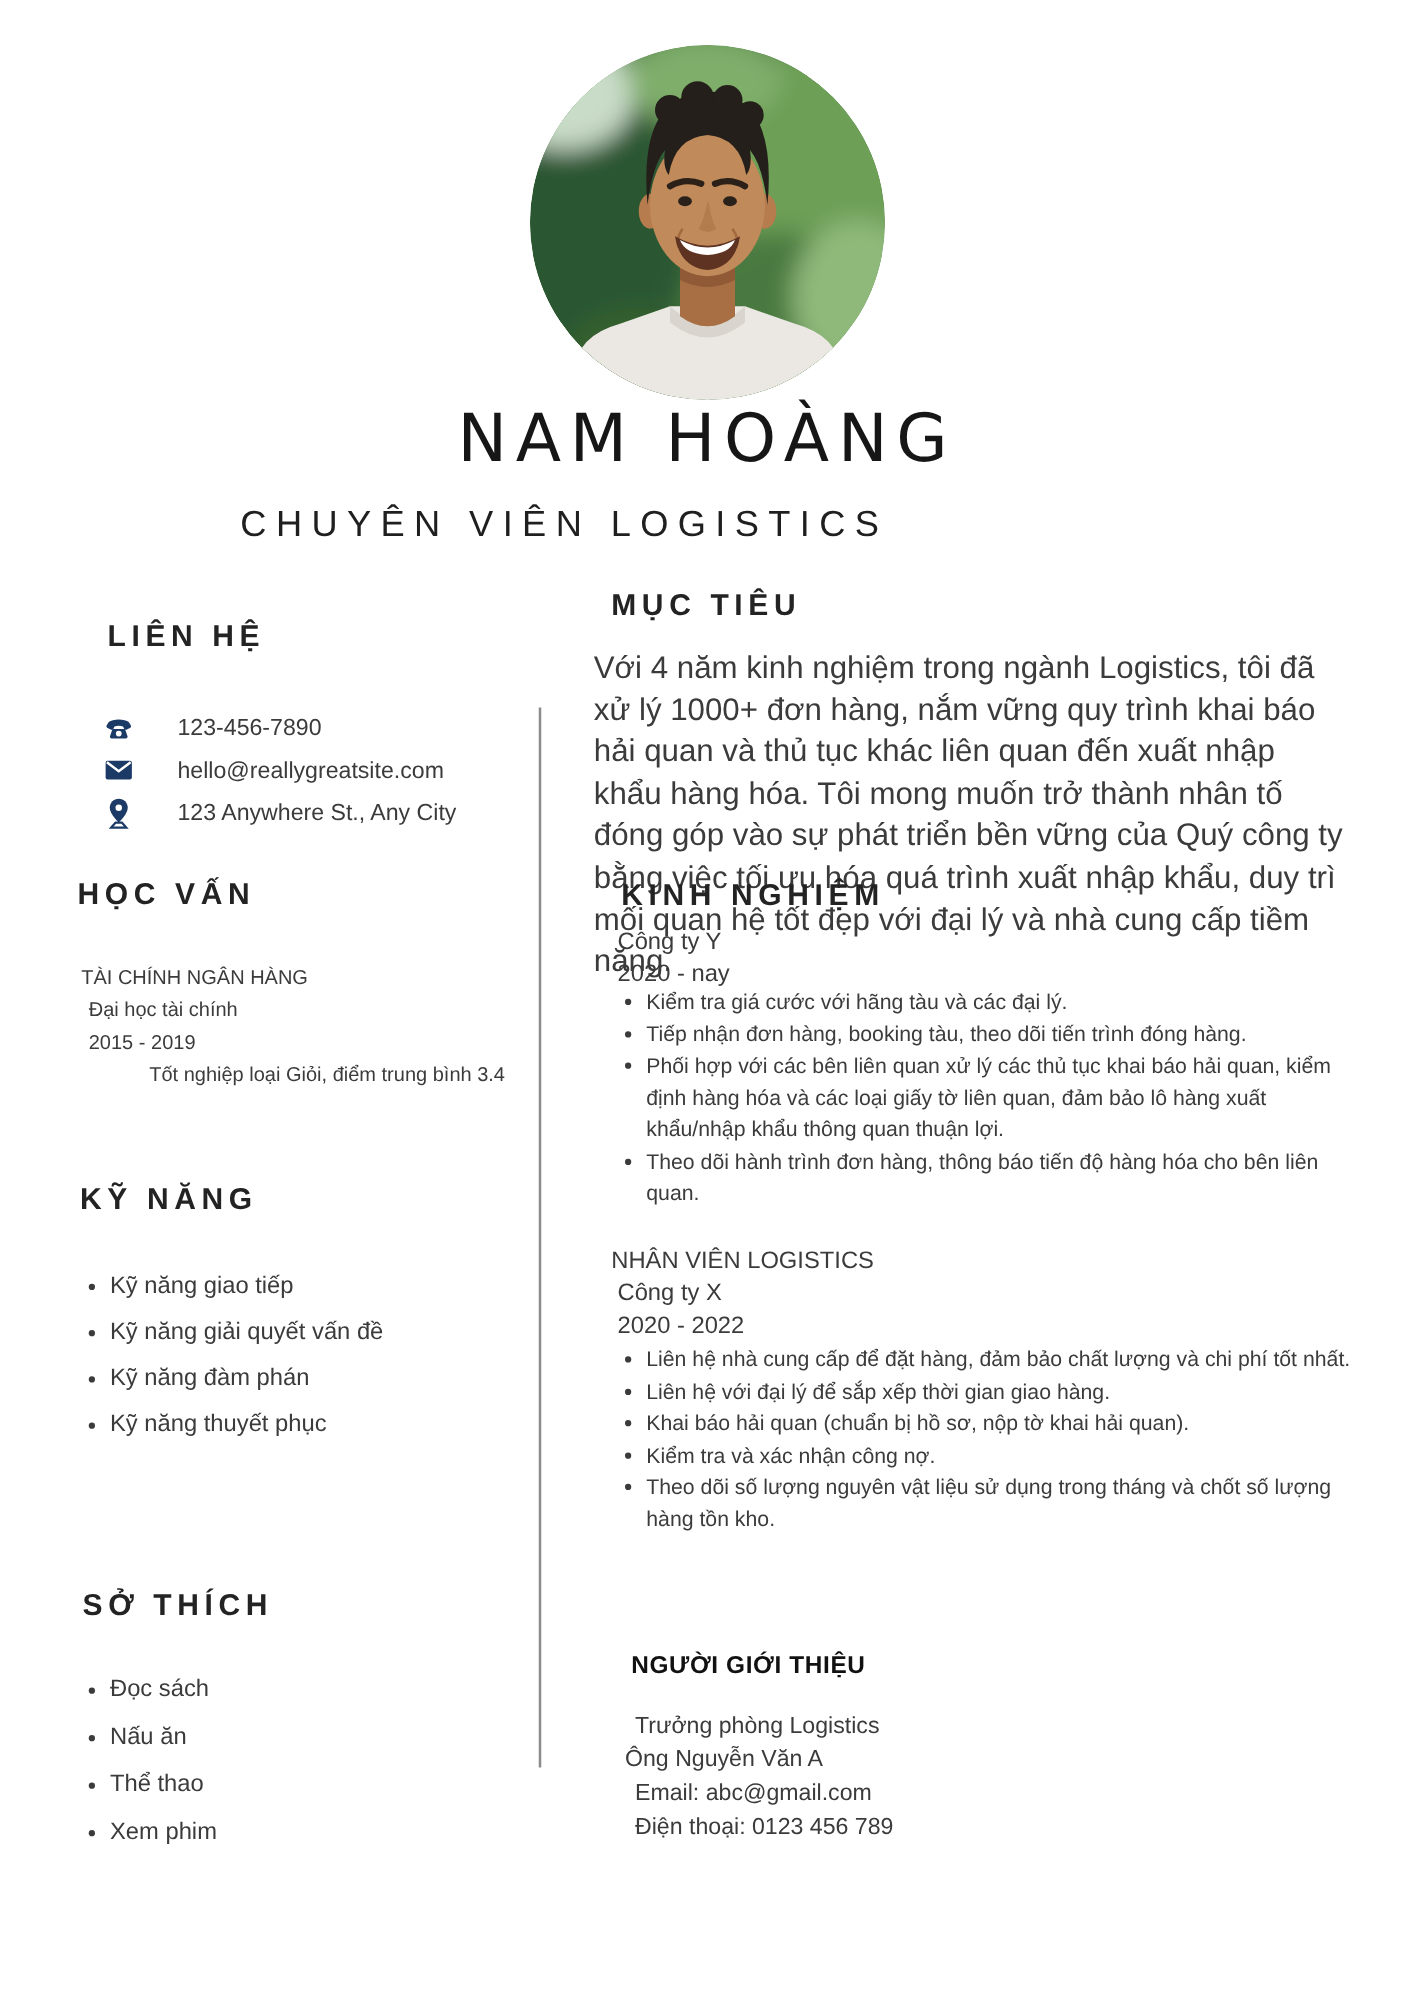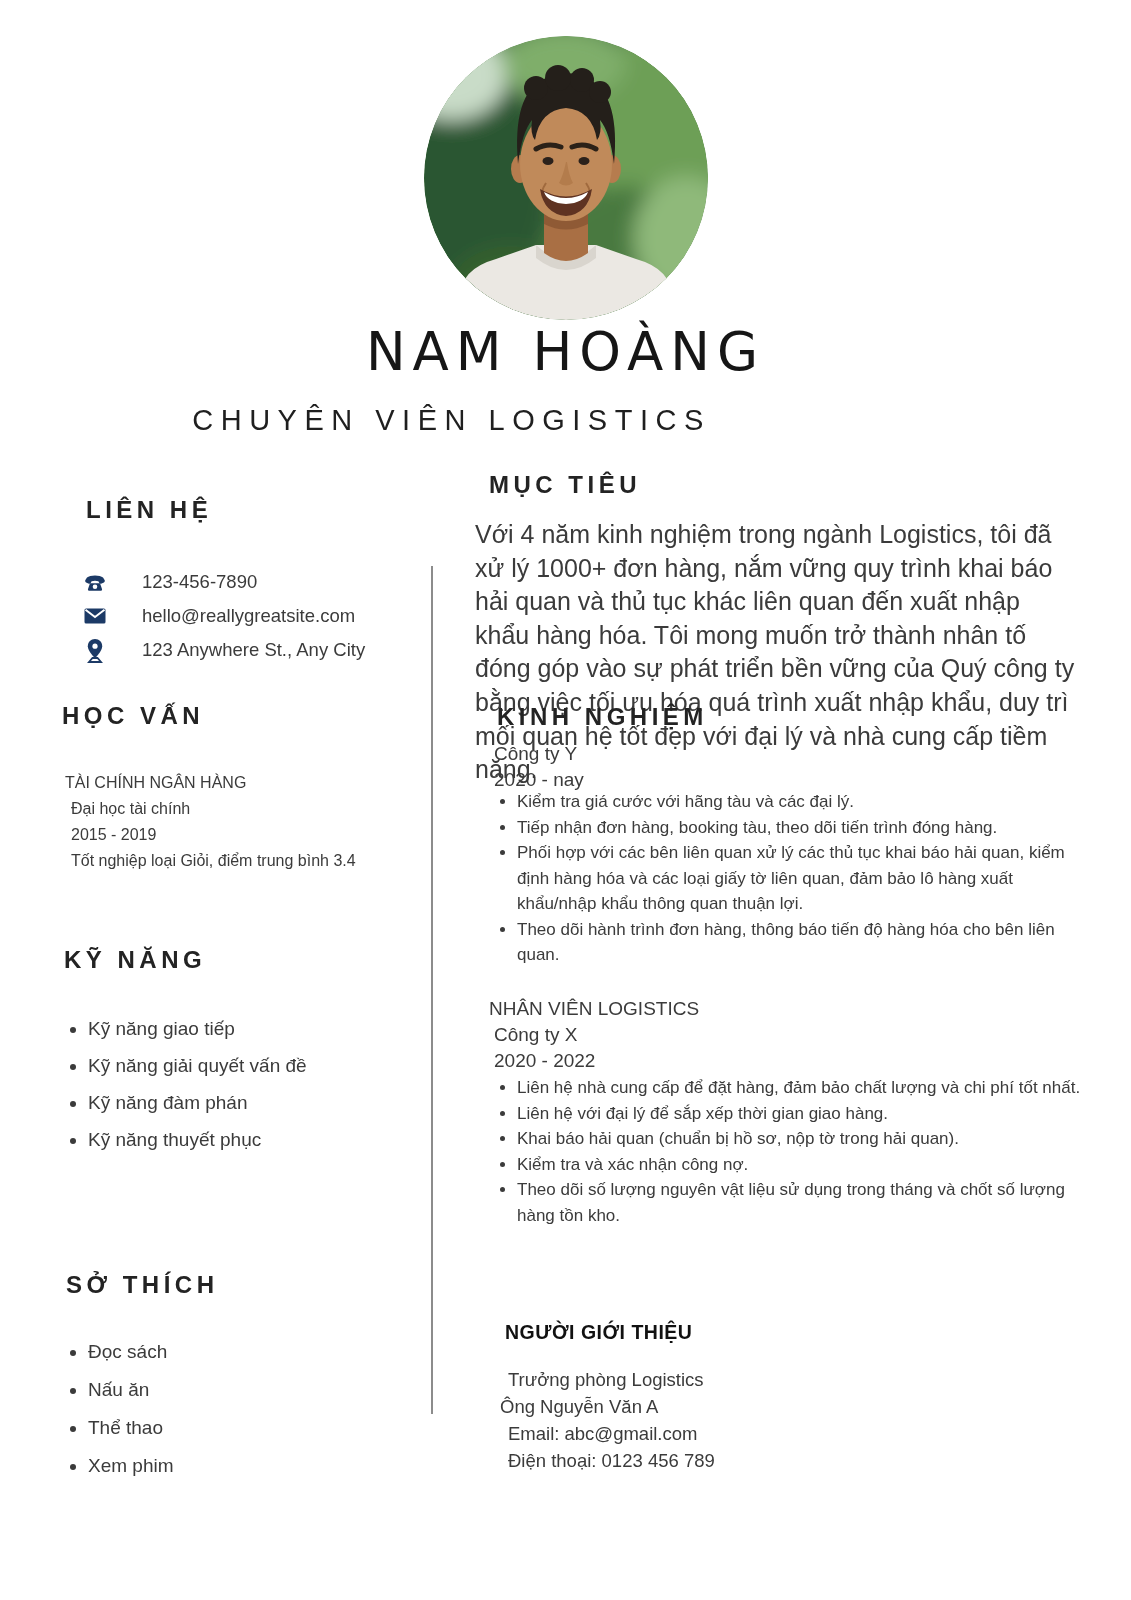--- a/index.html
+++ b/index.html
@@ -45,21 +45,21 @@
   .contact-row{display:flex;align-items:center;height:34px;}
   .contact-icon{width:26px;height:26px;flex:0 0 26px;display:flex;align-items:center;justify-content:center;}
   .contact-icon svg{display:block;}
   .contact-text{margin-left:34px;font-size:18.5px;color:#3b3b3b;white-space:nowrap;}
 
   
   .edu-heading{left:62px;top:702px;}
   .edu-block{left:59px;top:770px;width:345px;font-size:16px;line-height:26px;color:#3b3b3b;}
   .edu-major{padding-left:6px;}
   .edu-line{padding-left:12px;}
-  .edu-result{text-indent:12px;}
+  .edu-result{text-indent:12px;text-align:right;}
 
   
   .skills-heading{left:64px;top:946px;}
   ul.side-list{left:60px;top:1010px;width:350px;margin:0;padding:0 0 0 28px;list-style:disc;}
   ul.side-list li{font-size:19px;color:#3b3b3b;}
   ul.skills li{line-height:37px;}
   .hobbies-heading{left:66px;top:1271px;}
   ul.hobbies{top:1333px;}
   ul.hobbies li{line-height:38px;}
 
@@ -229,21 +229,21 @@
   <li>Phối hợp với các bên liên quan xử lý các thủ tục khai báo hải quan, kiểm định hàng hóa và các loại giấy tờ liên quan, đảm bảo lô hàng xuất khẩu/nhập khẩu thông quan thuận lợi.</li>
   <li>Theo dõi hành trình đơn hàng, thông báo tiến độ hàng hóa cho bên liên quan.</li>
 </ul>
 
 <div class="abs exp job2-title">NHÂN VIÊN LOGISTICS</div>
 <div class="abs exp exp-company job2-company">Công ty X</div>
 <div class="abs exp exp-years job2-years">2020 - 2022</div>
 <ul class="abs exp exp-list job2-list">
   <li>Liên hệ nhà cung cấp để đặt hàng, đảm bảo chất lượng và chi phí tốt nhất.</li>
   <li>Liên hệ với đại lý để sắp xếp thời gian giao hàng.</li>
-  <li>Khai báo hải quan (chuẩn bị hồ sơ, nộp tờ trong hải quan).</li>
+  <li>Khai báo hải quan (chuẩn bị hồ sơ, nộp tờ khai hải quan).</li>
   <li>Kiểm tra và xác nhận công nợ.</li>
   <li>Theo dõi số lượng nguyên vật liệu sử dụng trong tháng và chốt số lượng hàng tồn kho.</li>
 </ul>
 
 <div class="abs refs-heading">NGƯỜI GIỚI THIỆU</div>
 <div class="abs refs-block">
   <div class="refs-line">Trưởng phòng Logistics</div>
   <div class="refs-line refs-name">Ông Nguyễn Văn A</div>
   <div class="refs-line">Email: abc@gmail.com</div>
   <div class="refs-line">Điện thoại: 0123 456 789</div>

